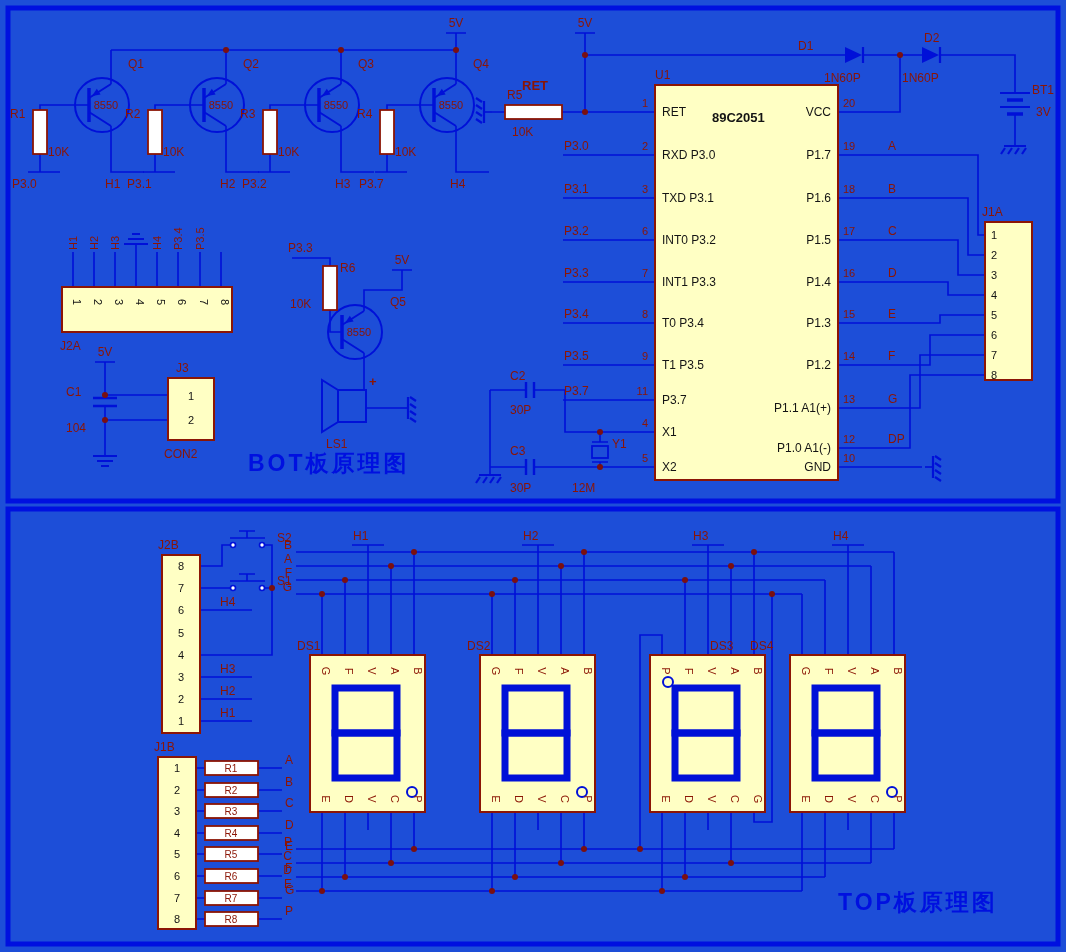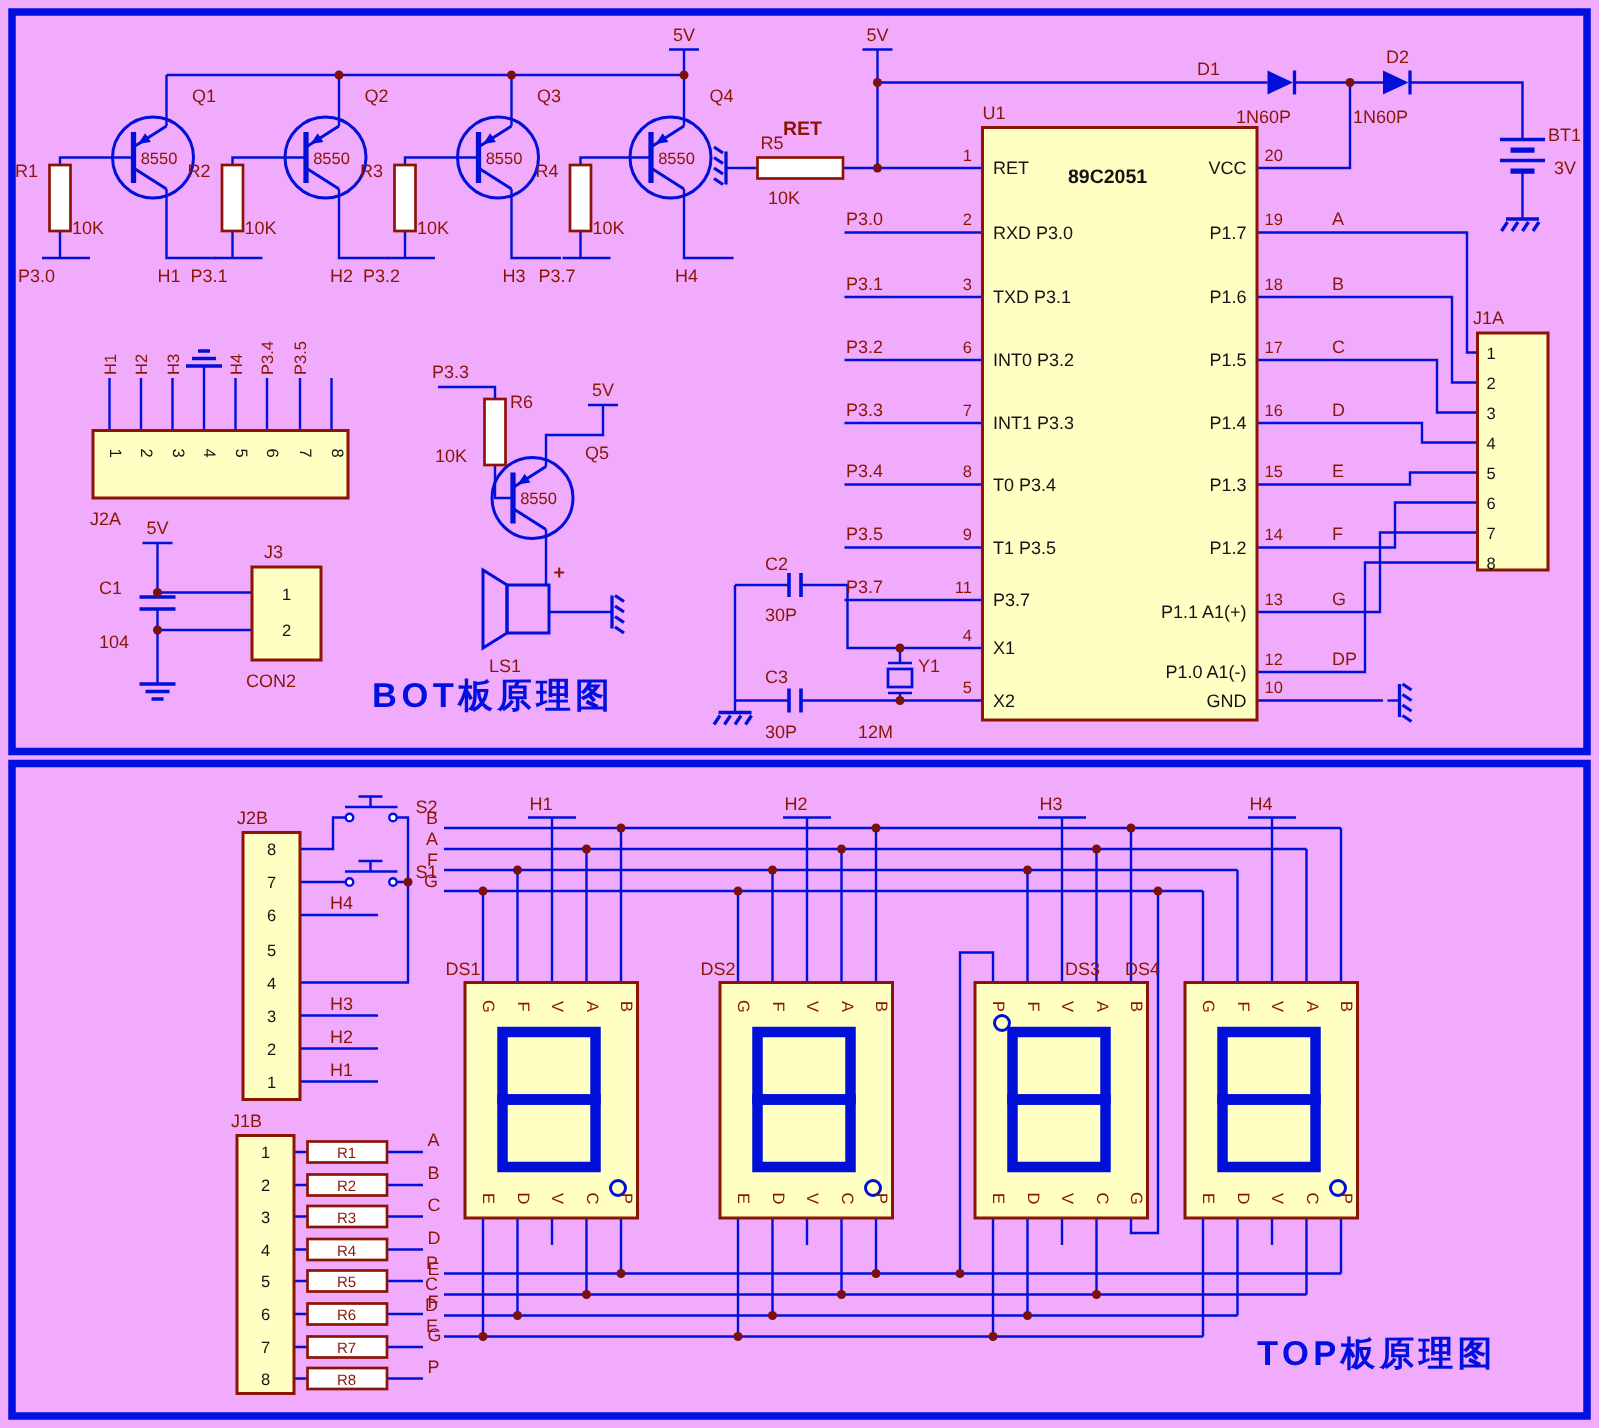--- a/index.html
+++ b/index.html
@@ -1,16 +1,16 @@
 <!DOCTYPE html>
 <html style="--border: #0010e0; --wire: #0010d8; --comp: #8b1505; --fill: #ffffc4; --text: #8b1505; --black: #141414; --dot: #7a1010; --title: #0010e0;"><head>
 <meta charset="utf-8">
 <style>
   html,body{margin:0;padding:0;background:#fff}
-  #page{width:1066px;height:952px;position:relative;background:#f0abfc}
+  #page{width:1066px;height:952px;position:relative;background:#1d4ed8}
   svg{display:block}
   .brd{fill:none;stroke:var(--border);stroke-width:5}
   .w{stroke:var(--wire);stroke-width:1.6;fill:none}
   .gb{stroke:var(--wire);stroke-width:2.2;fill:none}
   .cap{stroke:var(--wire);stroke-width:2.4;fill:none}
   .bat2{stroke:var(--wire);stroke-width:3.5;fill:none}
   .sym{stroke:var(--wire);stroke-width:2;fill:none}
   .symb{stroke:var(--wire);stroke-width:3.5;fill:none}
   .ar{fill:var(--wire)}
   .dio{fill:var(--wire)}

